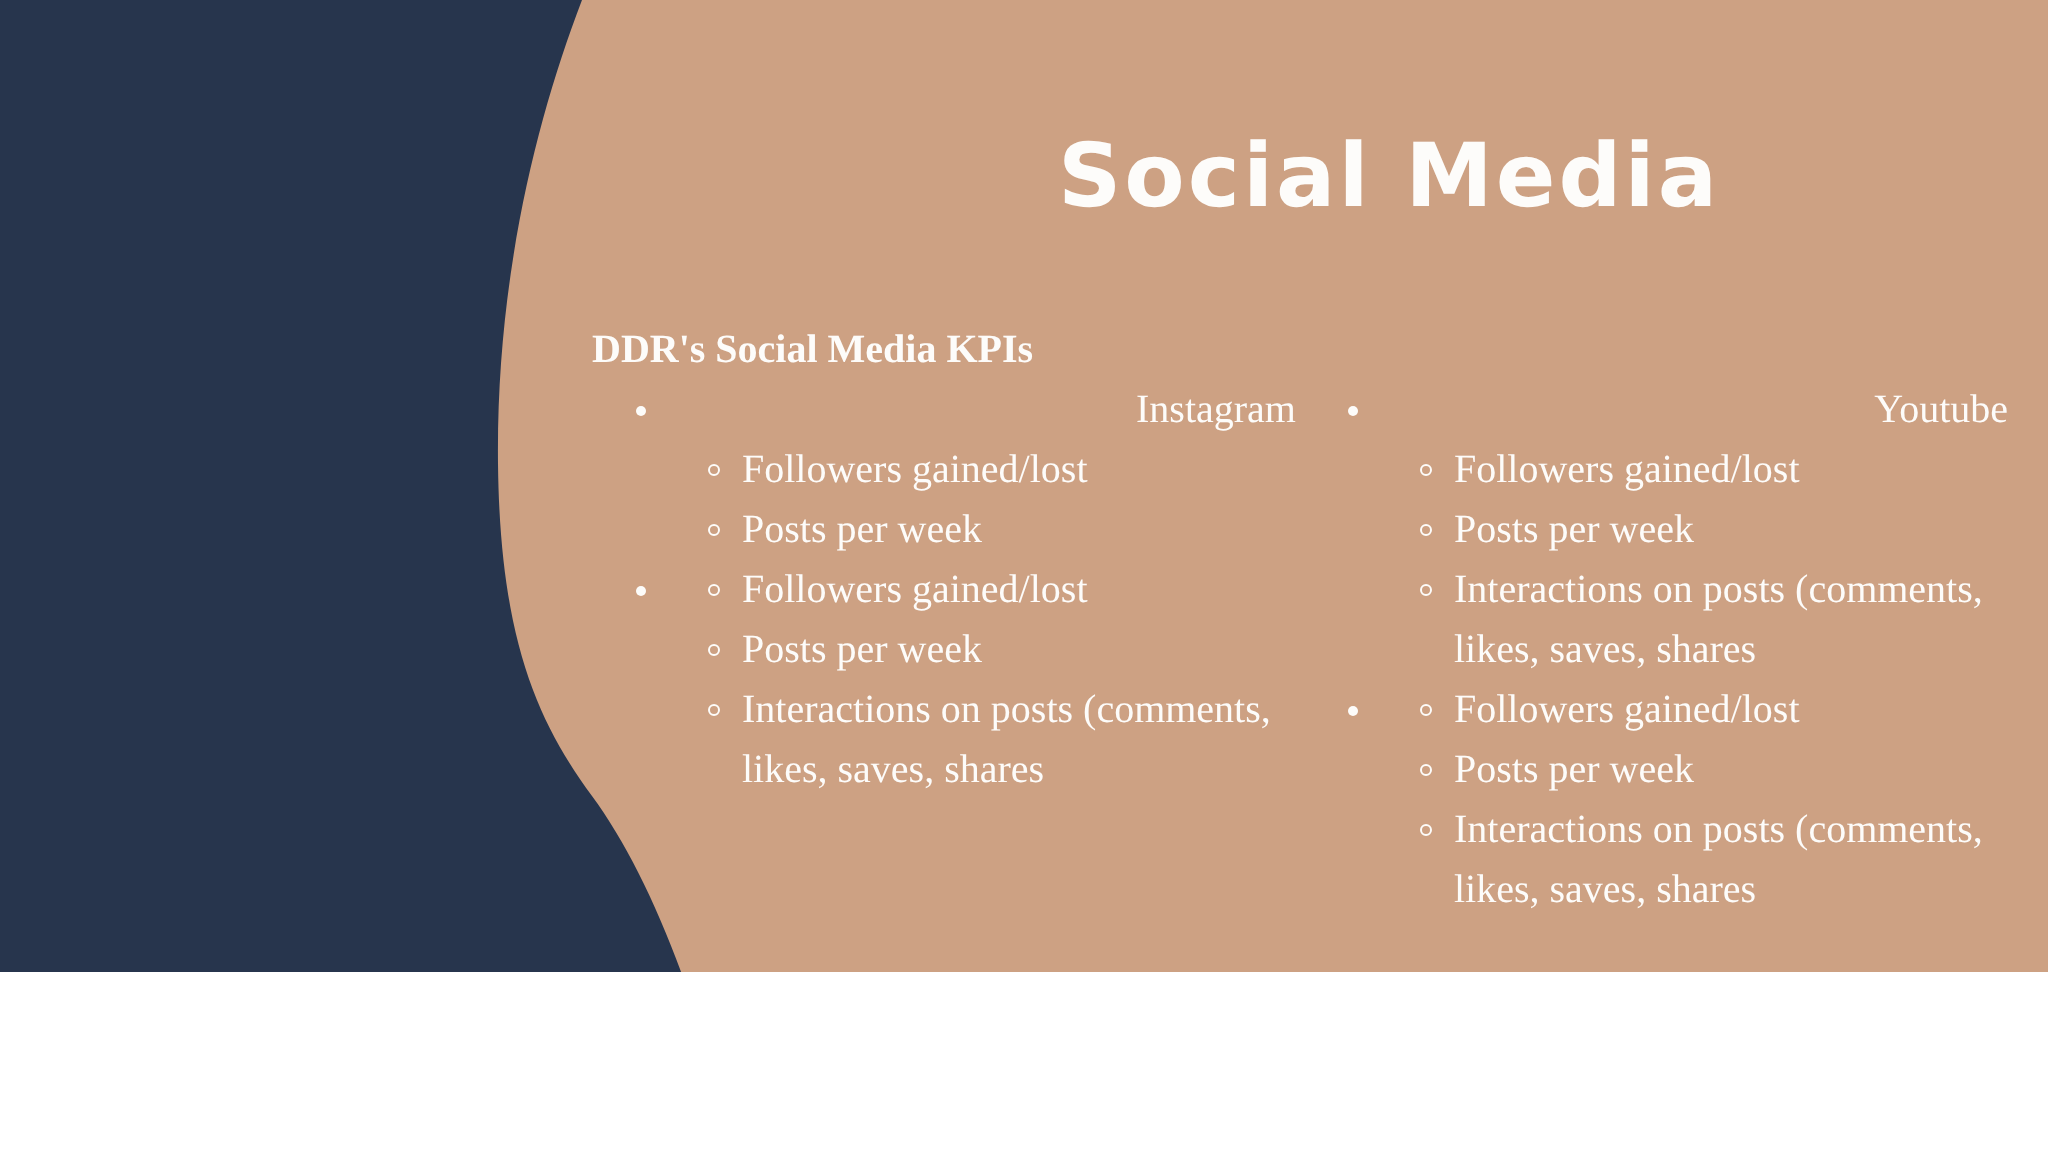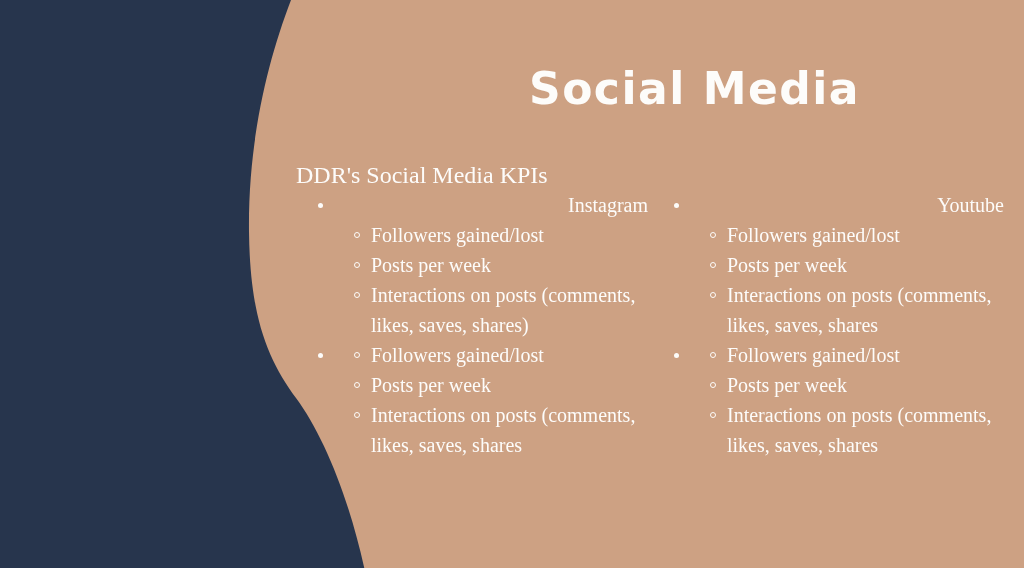--- a/index.html
+++ b/index.html
@@ -3,21 +3,21 @@
 <meta charset="utf-8">
 <style>
   html, body {
     margin: 0;
     padding: 0;
     background: #ffffff;
   }
   #slide {
     position: relative;
     width: 1024px;
-    height: 568px;
+    height: 486px;
     overflow: hidden;
     background: #737373;
     font-family: "Liberation Serif", serif;
   }
   #bg-shapes {
     position: absolute;
     inset: 0;
     width: 1024px;
     height: 576px;
     display: block;
@@ -49,23 +49,23 @@
     color: #fdfcfa;
     font-family: "Liberation Serif", serif;
     font-size: 20px;
     line-height: 30px;
   }
   .col-left  { left: 296px; top: 160px; width: 352px; }
   .col-right { left: 652px; top: 190px; width: 352px; }
 
   .kpi-heading {
     margin: 0 0 0 0;
-    font-size: 24px;
-    line-height: 30px;
-    font-weight: 400;
+    font-size: 20px;
+    line-height: 30px;
+    font-weight: 700;
     color: #fdfcfa;
     white-space: nowrap;
   }
 
   ul.lvl1 {
     list-style: none;
     margin: 0;
     padding: 0;
   }
   ul.lvl1 > li.platform {
@@ -140,24 +140,20 @@
           <span class="plat-label">Instagram</span>
           <ul class="lvl2">
             <li class="metric">
               <span class="bullet-ring"></span>
               <span class="metric-label">Followers gained/lost</span>
             </li>
             <li class="metric">
               <span class="bullet-ring"></span>
               <span class="metric-label">Posts per week</span>
             </li>
-            <li class="metric">
-              <span class="bullet-ring"></span>
-              <span class="metric-label">Interactions on posts (comments, likes, saves, shares)</span>
-            </li>
           </ul>
         </li>
 
         <li class="platform">
           <span class="bullet-disc"></span>
           <ul class="lvl2">
             <li class="metric">
               <span class="bullet-ring"></span>
               <span class="metric-label">Followers gained/lost</span>
             </li>

